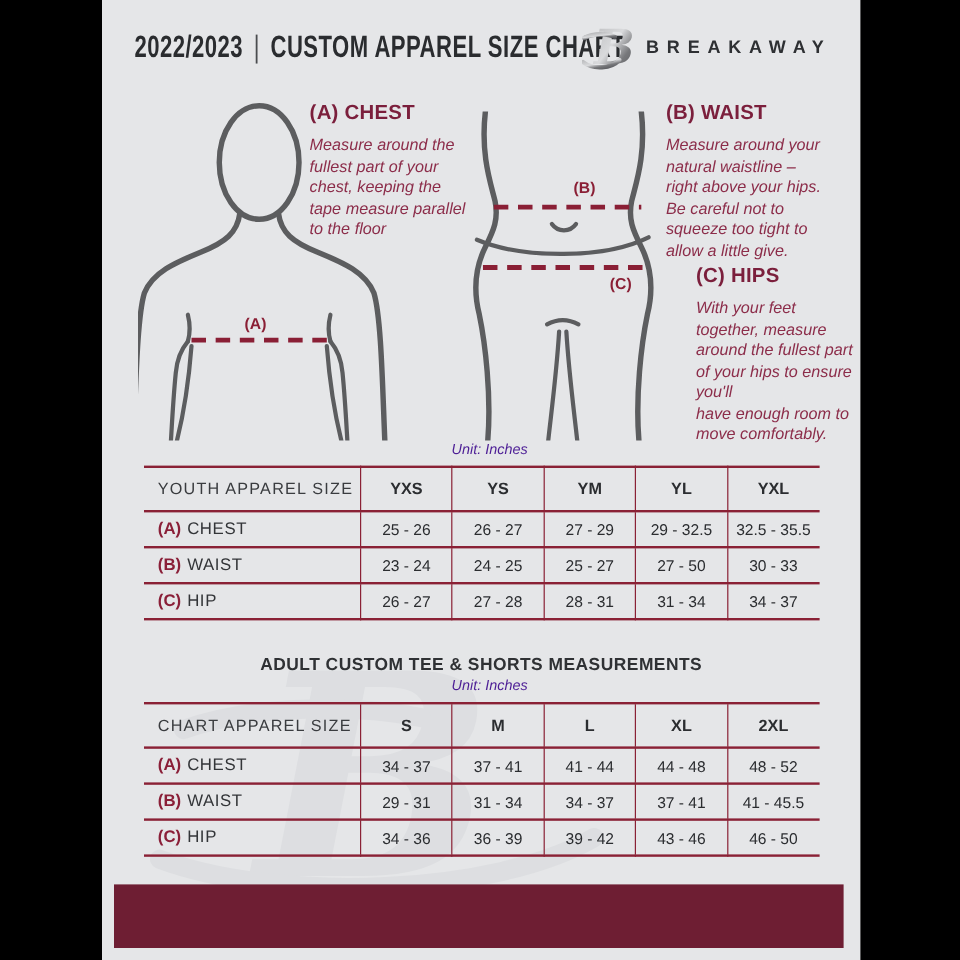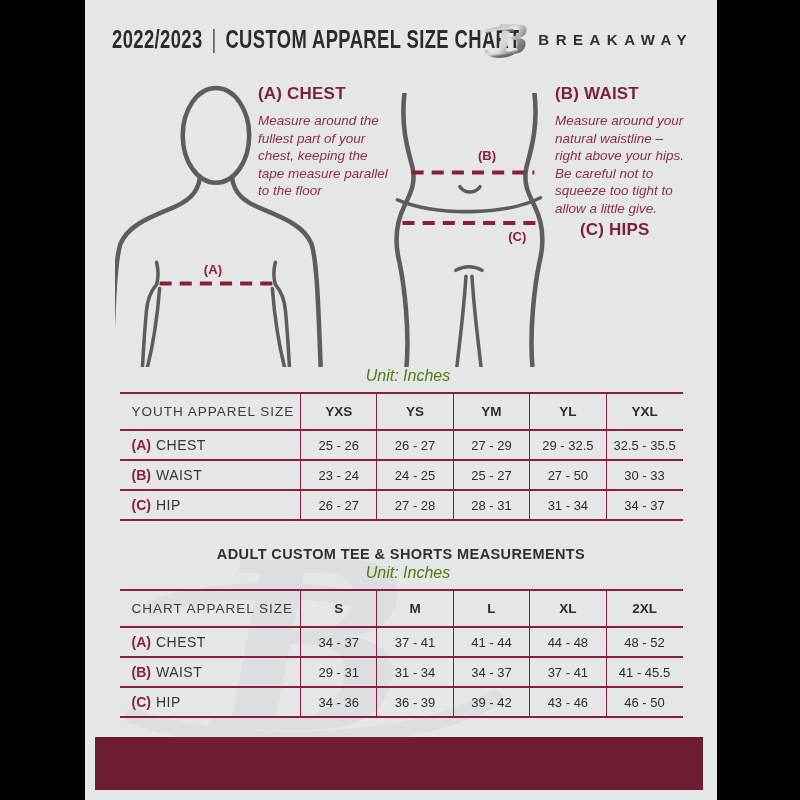--- a/index.html
+++ b/index.html
@@ -35,21 +35,21 @@
   .instr p{margin:8px 0 0;font-size:13.5px;font-style:italic;color:#8c2d4a;
            line-height:17.5px;white-space:pre-line;}
   .instr-a{left:173px;top:84px;width:160px;}
   .instr-b{left:470px;top:84px;width:162px;}
   .instr-c{left:495px;top:220px;width:162px;}
   
   .tbl-block{position:absolute;left:0;width:100%;text-align:center;z-index:1;}
   .tbl-youth{top:365px;}
   .tbl-adult{top:546px;}
   .tbl-title{margin:0;font-size:14.5px;font-weight:700;color:#2f3134;letter-spacing:.4px;}
-  .tbl-unit{font-size:16px;font-style:italic;color:#4d7c0f;margin-top:2px;padding-left:14px;}
+  .tbl-unit{font-size:12px;font-style:italic;color:#4c1d95;margin-top:2px;padding-left:14px;}
   table{width:563px;margin:7px auto 0;border-collapse:collapse;table-layout:fixed;
         border-top:2px solid #8a2135;}
   col.c0{width:181px;}
   thead tr{height:37px;}
   tbody tr{height:30px;}
   tr{border-bottom:2px solid #8a2135;}
   th.val,td.val{border-left:1.5px solid #8a2135;text-align:center;}
   th.size-col,td.label-cell{text-align:left;padding-left:12px;}
   th.size-col{font-size:13.5px;font-weight:400;color:#3a3c3f;letter-spacing:1px;}
   th.val{font-size:13.5px;font-weight:700;color:#2b2d30;}
@@ -135,20 +135,27 @@
     <h3>(B) WAIST</h3>
     <p>Measure around your
 natural waistline –
 right above your hips.
 Be careful not to
 squeeze too tight to
 allow a little give.</p>
   </div>
   <div class="instr instr-c">
     <h3>(C) HIPS</h3>
+    <p>With your feet
+together, measure
+around the fullest part
+of your hips to ensure
+you'll
+have enough room to
+move comfortably.</p>
   </div>
 
   <section class="tbl-block tbl-youth">
     <div class="tbl-unit">Unit: Inches</div>
     <table>
       <colgroup>
             <col class="c0">
             <col>
             <col>
             <col>

